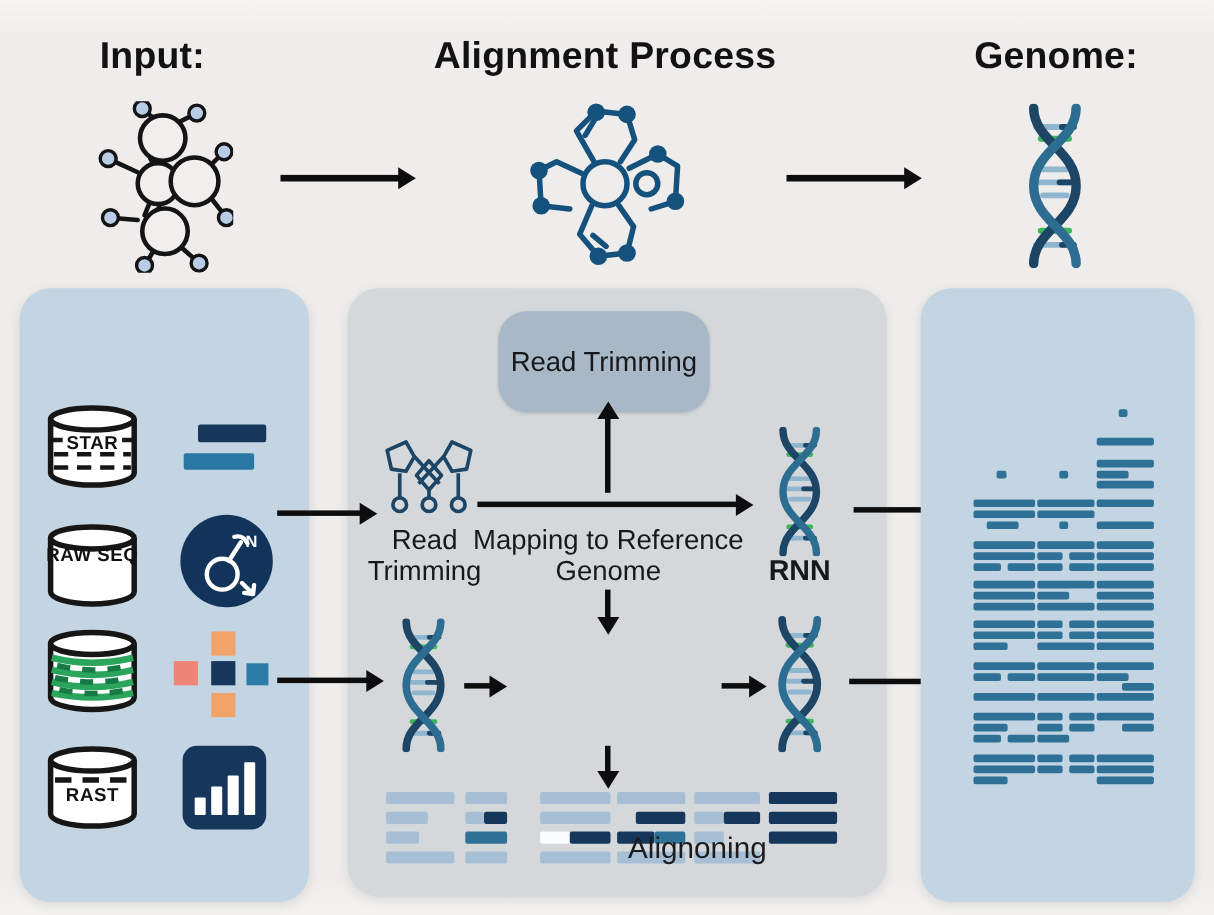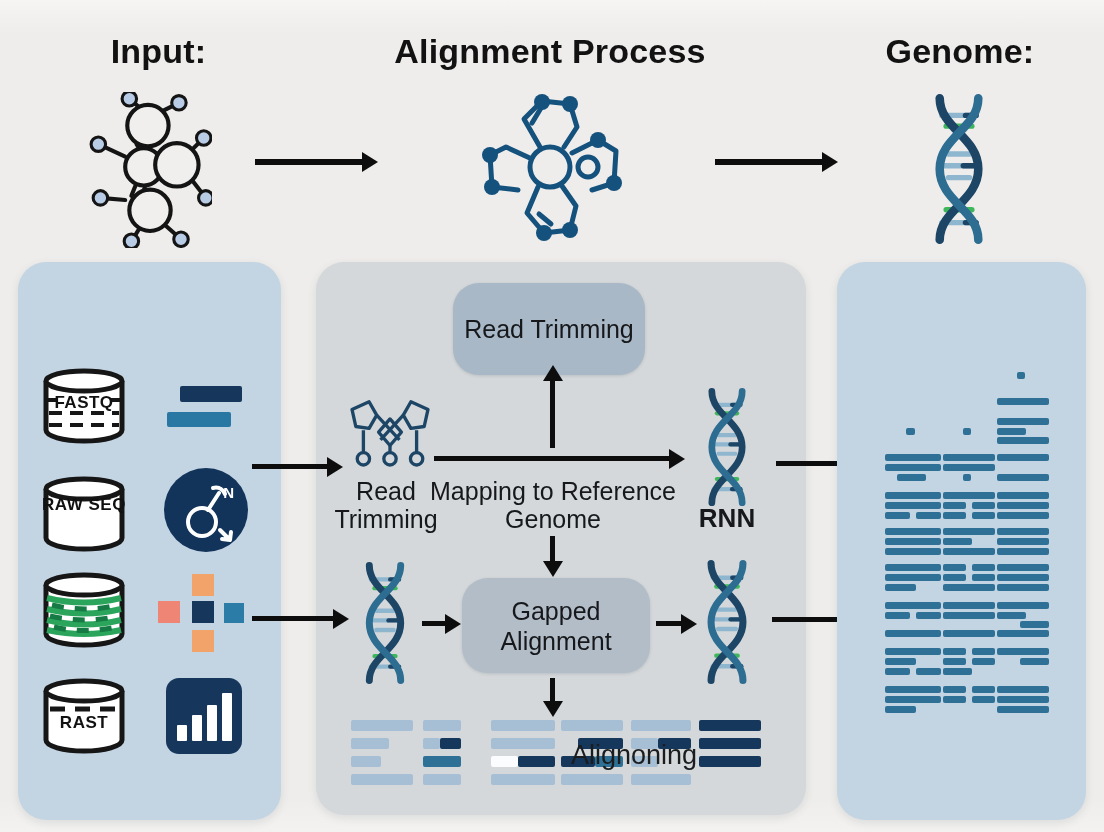--- a/index.html
+++ b/index.html
@@ -49,21 +49,21 @@
           <line x1="18" y1="108" x2="42" y2="108" stroke="#3eb65a" stroke-width="5"></line>
           <line x1="14" y1="120" x2="46" y2="120" stroke="#8fb6cf" stroke-width="5"></line>
           <line x1="36" y1="120" x2="46" y2="120" stroke="#1d4566" stroke-width="5"></line>
           <path d="M12,4 C12,32 48,40 48,70 C48,100 12,108 12,136" fill="none" stroke="#1d4566" stroke-width="8"></path>
           <path d="M48,4 C48,32 12,40 12,70 C12,100 48,108 48,136" fill="none" stroke="#2e6d92" stroke-width="8"></path>
         </g>
       </symbol>
     </defs>
   </svg>
 
-  <div class="top-title" style="left:76px;top:32px;width:165px;">Input:</div>
+  <div class="top-title" style="left:56px;top:32px;width:165px;">Input:</div>
   <div class="top-title" style="left:378px;top:32px;width:344px;">Alignment Process</div>
   <div class="top-title" style="left:878px;top:32px;width:164px;">Genome:</div>
 
   <svg class="abs" style="left:88px;top:92px;" width="124" height="156" viewBox="0 0 120 150">
     <g stroke="#141414" stroke-width="4" fill="none" stroke-linecap="round">
       <line x1="54" y1="18" x2="40" y2="6"></line>
         <line x1="68" y1="20" x2="88" y2="10"></line>
       <line x1="36" y1="62" x2="10" y2="50"></line>
         <line x1="100" y1="56" x2="112" y2="44"></line>
       <line x1="36" y1="104" x2="12" y2="102"></line>
@@ -127,21 +127,21 @@
 
   <svg class="abs" style="left:40px;top:368px;" width="88" height="78" viewBox="0 0 88 78">
     <path d="M6,13 v49 a38,11 0 0 0 76,0 v-49" fill="#fff" stroke="#161616" stroke-width="5"></path>
     <ellipse cx="44" cy="13" rx="38" ry="10" fill="#fff" stroke="#161616" stroke-width="5"></ellipse>
     <g stroke="#161616" stroke-width="4" stroke-dasharray="13 8">
       <path d="M9,45 h70"></path>
         <path d="M9,57 h70"></path>
     </g>
     <path d="M8,32 h9 M71,32 h9" stroke="#161616" stroke-width="4"></path>
   </svg>
-  <div class="cyl-label" style="left:40px;top:324px;width:88px;top:392px;">FASTQ</div>
+  <div class="cyl-label" style="left:40px;top:324px;width:88px;top:392px;">STAR</div>
 
   <div class="bar2" style="left: 180px; top: 386px; width: 62px; height: 16px; background: rgb(22, 54, 92);"></div>
   <div class="bar2" style="left: 167px; top: 412px; width: 64px; height: 15px; background: rgb(40, 120, 163);"></div>
 
   <svg class="abs" style="left:40px;top:476px;" width="88" height="78" viewBox="0 0 88 78">
     <path d="M6,13 v49 a38,11 0 0 0 76,0 v-49" fill="#fff" stroke="#161616" stroke-width="5"></path>
     <ellipse cx="44" cy="13" rx="38" ry="10" fill="#fff" stroke="#161616" stroke-width="5"></ellipse>
   </svg>
   <div class="cyl-label" style="left:40px;top:494px;width:88px;">RAW SEQ</div>
 
@@ -216,21 +216,20 @@
   <div class="lbl" style="left:430px;top:477px;width:246px;">Mapping to Reference Genome</div>
 
   <svg class="abs" style="left:698px;top:388px;" width="58" height="118">
       <use href="#dna"></use>
     </svg>
   <div class="lbl" style="left:688px;top:504px;width:78px;font-weight:600;font-size:26px;">RNN</div>
 
   <svg class="abs" style="left:356px;top:562px;" width="58" height="122">
       <use href="#dna"></use>
     </svg>
-  <div class="rbox" style="left: 462px; top: 578px; width: 188px; height: 95px; background: rgb(178, 189, 200);">Gapped Alignment</div>
   <svg class="abs" style="left:698px;top:560px;" width="58" height="124">
       <use href="#dna"></use>
     </svg>
 
   <div class="abs" id="mosaic" style="left:316px;top:262px;width:490px;height:553px;">
       <div class="mseg" style="left: 35px; top: 458px; width: 62px; height: 11px; background: rgb(166, 191, 213);"></div>
       <div class="mseg" style="left: 107px; top: 458px; width: 38px; height: 11px; background: rgb(166, 191, 213);"></div>
       <div class="mseg" style="left: 175px; top: 458px; width: 64px; height: 11px; background: rgb(166, 191, 213);"></div>
       <div class="mseg" style="left: 245px; top: 458px; width: 62px; height: 11px; background: rgb(166, 191, 213);"></div>
       <div class="mseg" style="left: 315px; top: 458px; width: 60px; height: 11px; background: rgb(166, 191, 213);"></div>
@@ -251,21 +250,21 @@
       <div class="mseg" style="left: 279.1px; top: 494px; width: 27.9px; height: 11px; background: rgb(46, 112, 150);"></div>
       <div class="mseg" style="left: 315px; top: 494px; width: 27px; height: 11px; background: rgb(166, 191, 213);"></div>
       <div class="mseg" style="left: 383px; top: 494px; width: 62px; height: 11px; background: rgb(22, 55, 92);"></div>
       <div class="mseg" style="left: 35px; top: 512px; width: 62px; height: 11px; background: rgb(166, 191, 213);"></div>
       <div class="mseg" style="left: 107px; top: 512px; width: 38px; height: 11px; background: rgb(166, 191, 213);"></div>
       <div class="mseg" style="left: 175px; top: 512px; width: 64px; height: 11px; background: rgb(166, 191, 213);"></div>
       <div class="mseg" style="left: 245px; top: 512px; width: 62px; height: 11px; background: rgb(166, 191, 213);"></div>
       <div class="mseg" style="left: 315px; top: 512px; width: 60px; height: 11px; background: rgb(166, 191, 213);"></div>
     </div>
 
-  <div class="lbl-big" style="left:558px;top:740px;width:152px;">Alignoning</div>
+  <div class="lbl-big" style="left:558px;top:756px;width:152px;">Alignoning</div>
 
   <div class="ar ar-r" style="left:252px;top:464px;width:76px;height:5px;"></div>
   <div class="ar ar-r" style="left:434px;top:456px;width:236px;height:5px;"></div>
   <div class="ar ar-u" style="left:550px;top:380px;width:5px;height:68px;"></div>
   <div class="ar ar-r" style="left:776px;top:461px;width:70px;height:5px;"></div>
   <div class="ar ar-d" style="left:550px;top:536px;width:5px;height:26px;"></div>
   <div class="ar ar-r" style="left:252px;top:616px;width:82px;height:5px;"></div>
   <div class="ar ar-r" style="left:422px;top:621px;width:24px;height:5px;"></div>
   <div class="ar ar-r" style="left:656px;top:621px;width:26px;height:5px;"></div>
   <div class="ar" style="left:772px;top:617px;width:88px;height:5px;"></div>

